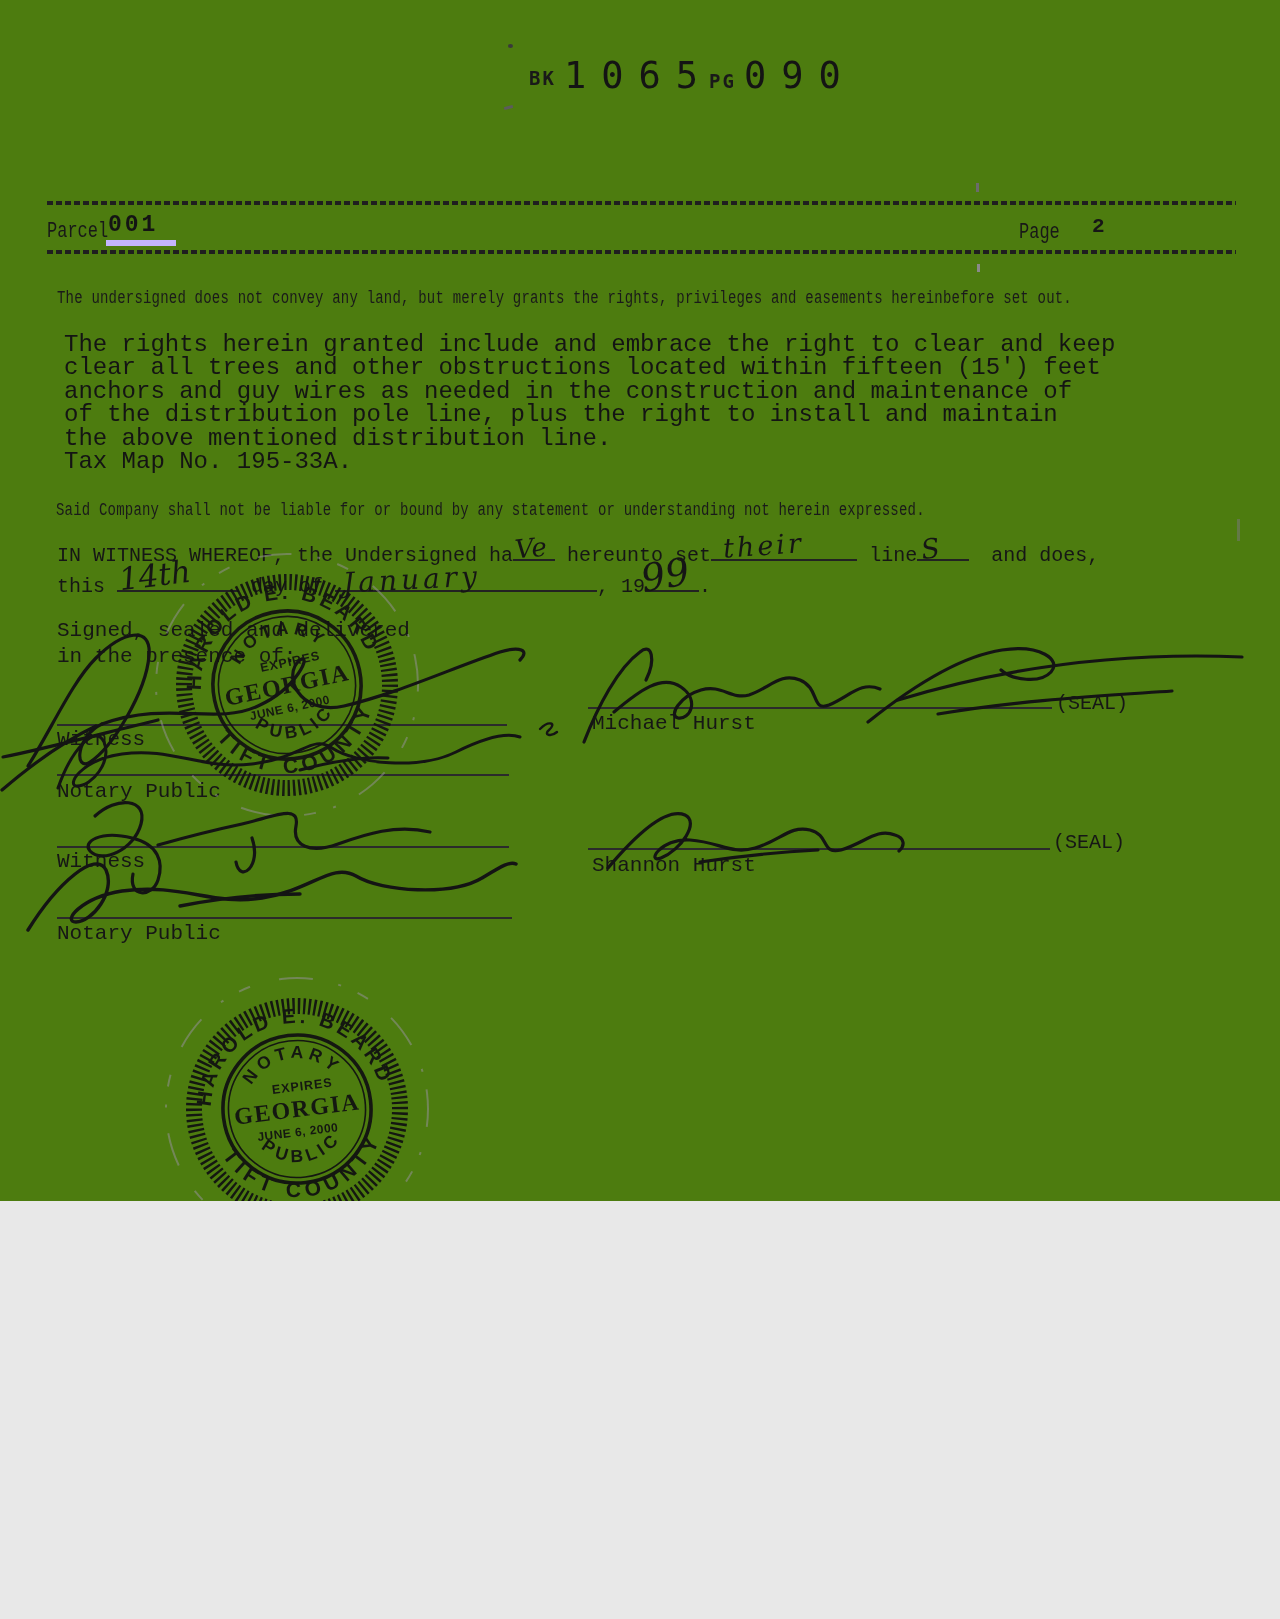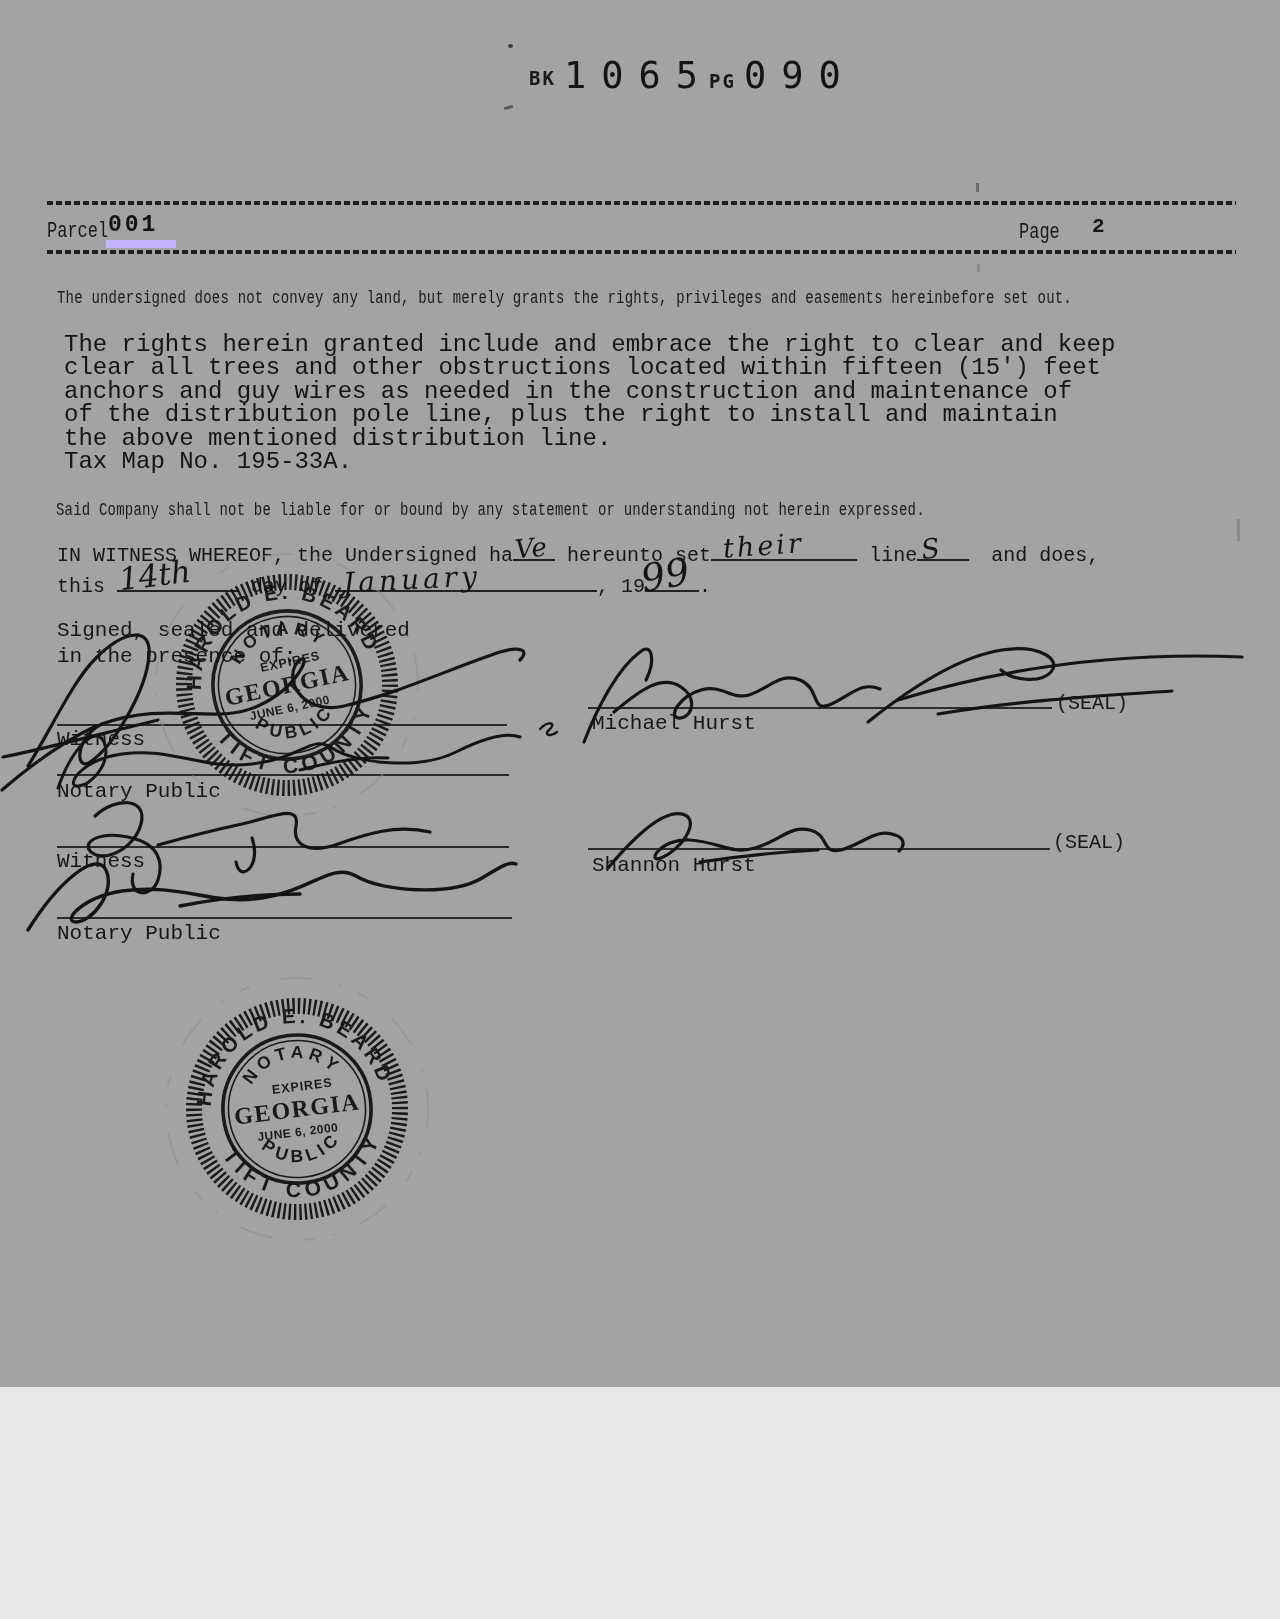--- a/index.html
+++ b/index.html
@@ -1,29 +1,29 @@
 <!DOCTYPE html>
 <html><head>
 <meta charset="utf-8">
 <style>
   html,body{margin:0;padding:0;background:#e8e8e8;}
   #page{
-    position:relative;width:1280px;height:1387px;margin:0 auto;
-    background:#a3a3a3;overflow:hidden;
+    position:relative;width:1280px;height:1201px;margin:0 auto;
+    background:#4d7c0f;overflow:hidden;
     font-family:"Liberation Mono","DejaVu Sans Mono",monospace;color:#161616;
   }
   .abs{position:absolute;}
   
   .bk-small{font-family:"DejaVu Sans Mono",monospace;font-size:19px;font-weight:bold;letter-spacing:2px;color:#191919;}
   .bk-big{font-family:"DejaVu Sans Mono",monospace;font-size:37px;letter-spacing:15px;color:#141414;}
   
   .dashline{height:4px;background:repeating-linear-gradient(90deg,#1f1f1f 0 6px,transparent 6px 9px);}
   
   .lbl-sm{font-size:17px;transform:scaleY(1.25);transform-origin:left top;color:#181818;}
-  .parcel-num{font-size:23px;font-weight:bold;letter-spacing:3px;border-bottom:8px solid #c4b5fd;padding:0 18px 2px 2px;color:#141414;}
+  .parcel-num{font-size:23px;font-weight:bold;letter-spacing:3px;border-bottom:6px solid #c4b5fd;padding:0 18px 2px 2px;color:#141414;}
   .doc-title{font-size:24px;font-weight:bold;letter-spacing:1.5px;color:#121212;}
   
   .small-par{font-size:14px;letter-spacing:.2px;transform:scaleY(1.35);transform-origin:left top;white-space:nowrap;color:#1a1a1a;}
   .big-par{font-size:24px;line-height:23.4px;white-space:nowrap;color:#141414;}
   .body-line{font-size:20px;white-space:nowrap;color:#161616;}
   .blank{display:inline-block;border-bottom:2px solid #222;position:relative;vertical-align:baseline;}
   .hand{
     font-family:"DejaVu Serif",serif;font-style:italic;color:#151515;
     position:absolute;white-space:nowrap;line-height:1;
   }

